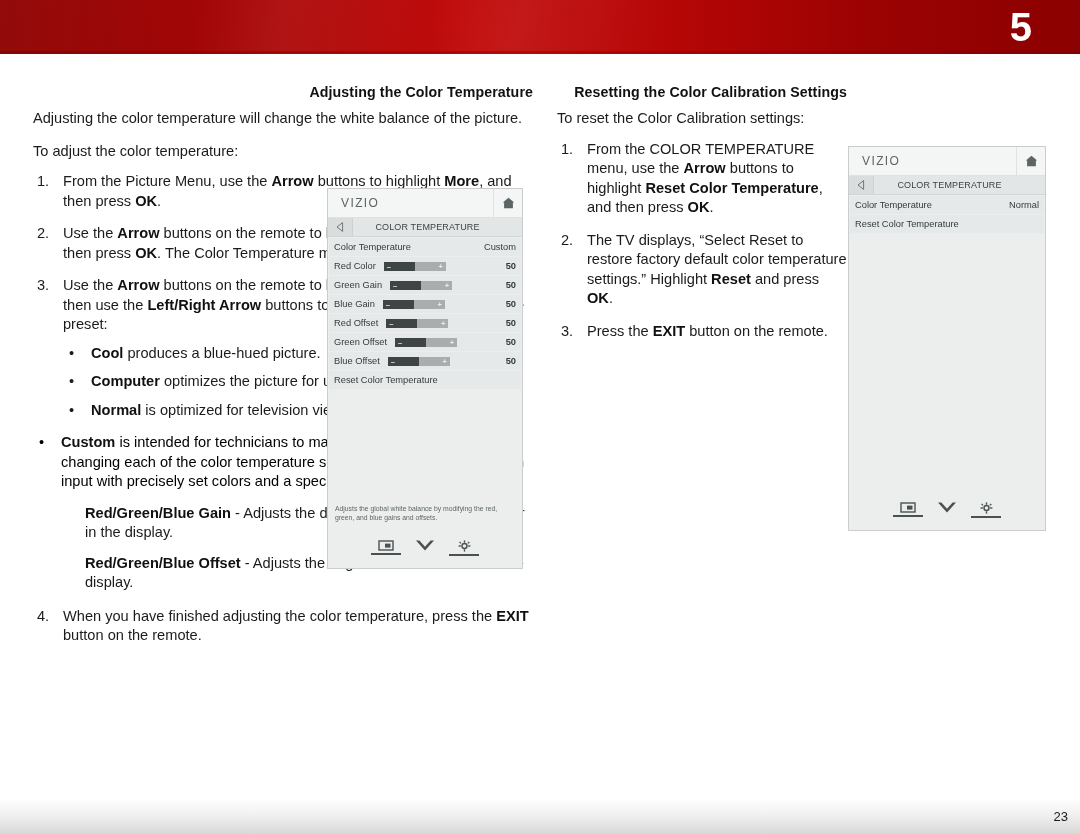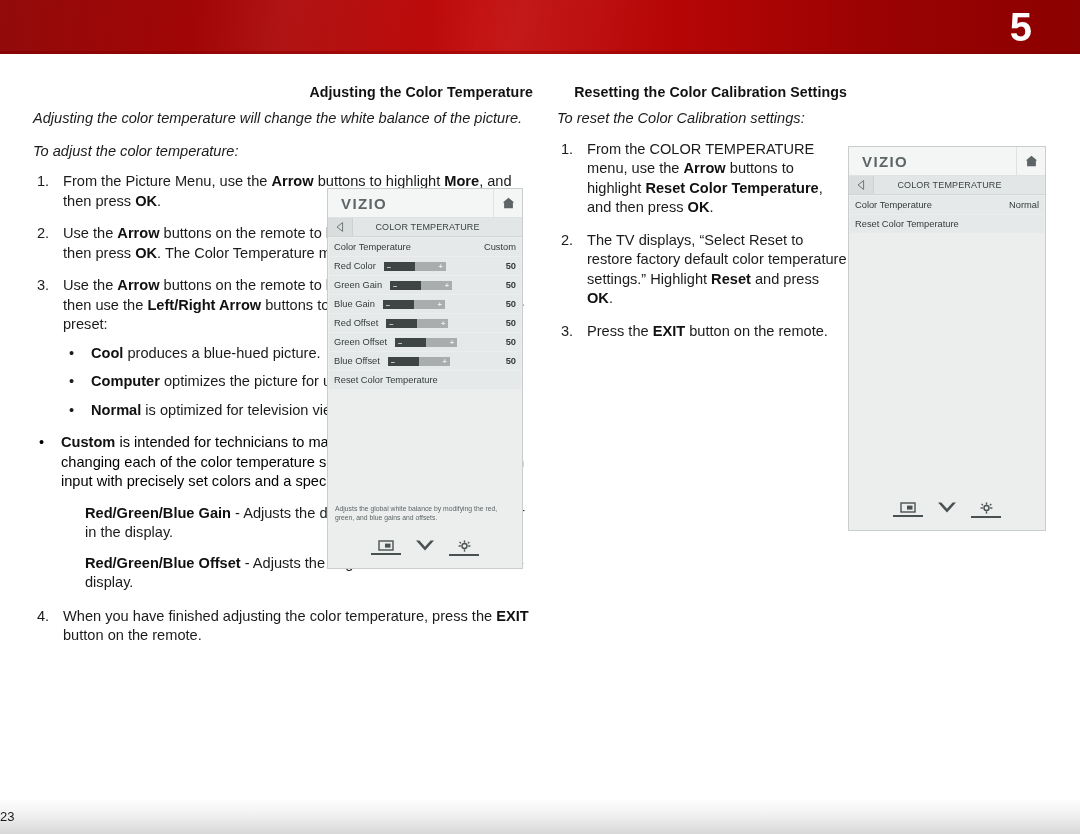--- a/index.html
+++ b/index.html
@@ -49,21 +49,21 @@
   
   .footer-band {
     position: absolute;
     left: 0; bottom: 0;
     width: 1080px; height: 36px;
     background: linear-gradient(180deg, #ffffff 0%, #f3f3f3 40%, #d8d8d8 100%);
   }
   .page-number {
     position: absolute;
     left: 0; right: 12px; bottom: 10px;
-    text-align: left;
+    text-align: right;
     font-size: 13px;
     color: #1a1a1a;
   }
 
   
   .col-left {
     position: absolute;
     left: 33px; top: 84px;
     width: 500px;
   }
@@ -79,21 +79,20 @@
     color: #111;
     margin: 0 0 9px 0;
     letter-spacing: .1px;
     text-align: right;
   }
   p.body-text {
     font-size: 14.6px;
     line-height: 19.5px;
     color: #1b1b1b;
     margin: 0 0 13px 0;
-    font-style: italic;
   }
   p.body-text.tight { margin-bottom: 11px; }
 
   ol.steps { margin: 0; padding: 0; list-style: none; }
   ol.steps > li {
     position: relative;
     padding-left: 30px;
     margin-bottom: 13px;
     font-size: 14.6px;
     line-height: 19.5px;
@@ -147,22 +146,22 @@
     align-items: stretch;
     height: 29px;
     background: #f4f5f5;
     border-bottom: 1px solid #dfe2e2;
   }
   .osd-brand {
     flex: 1;
     display: flex;
     align-items: center;
     padding-left: 13px;
-    font-size: 15px;
-    font-weight: 700;
+    font-size: 12px;
+    font-weight: 400;
     letter-spacing: 1.4px;
     color: #5d6566;
     font-family: "Liberation Sans", sans-serif;
   }
   .osd-home {
     width: 29px;
     display: flex;
     align-items: center;
     justify-content: center;
     border-left: 1px solid #dfe2e2;

